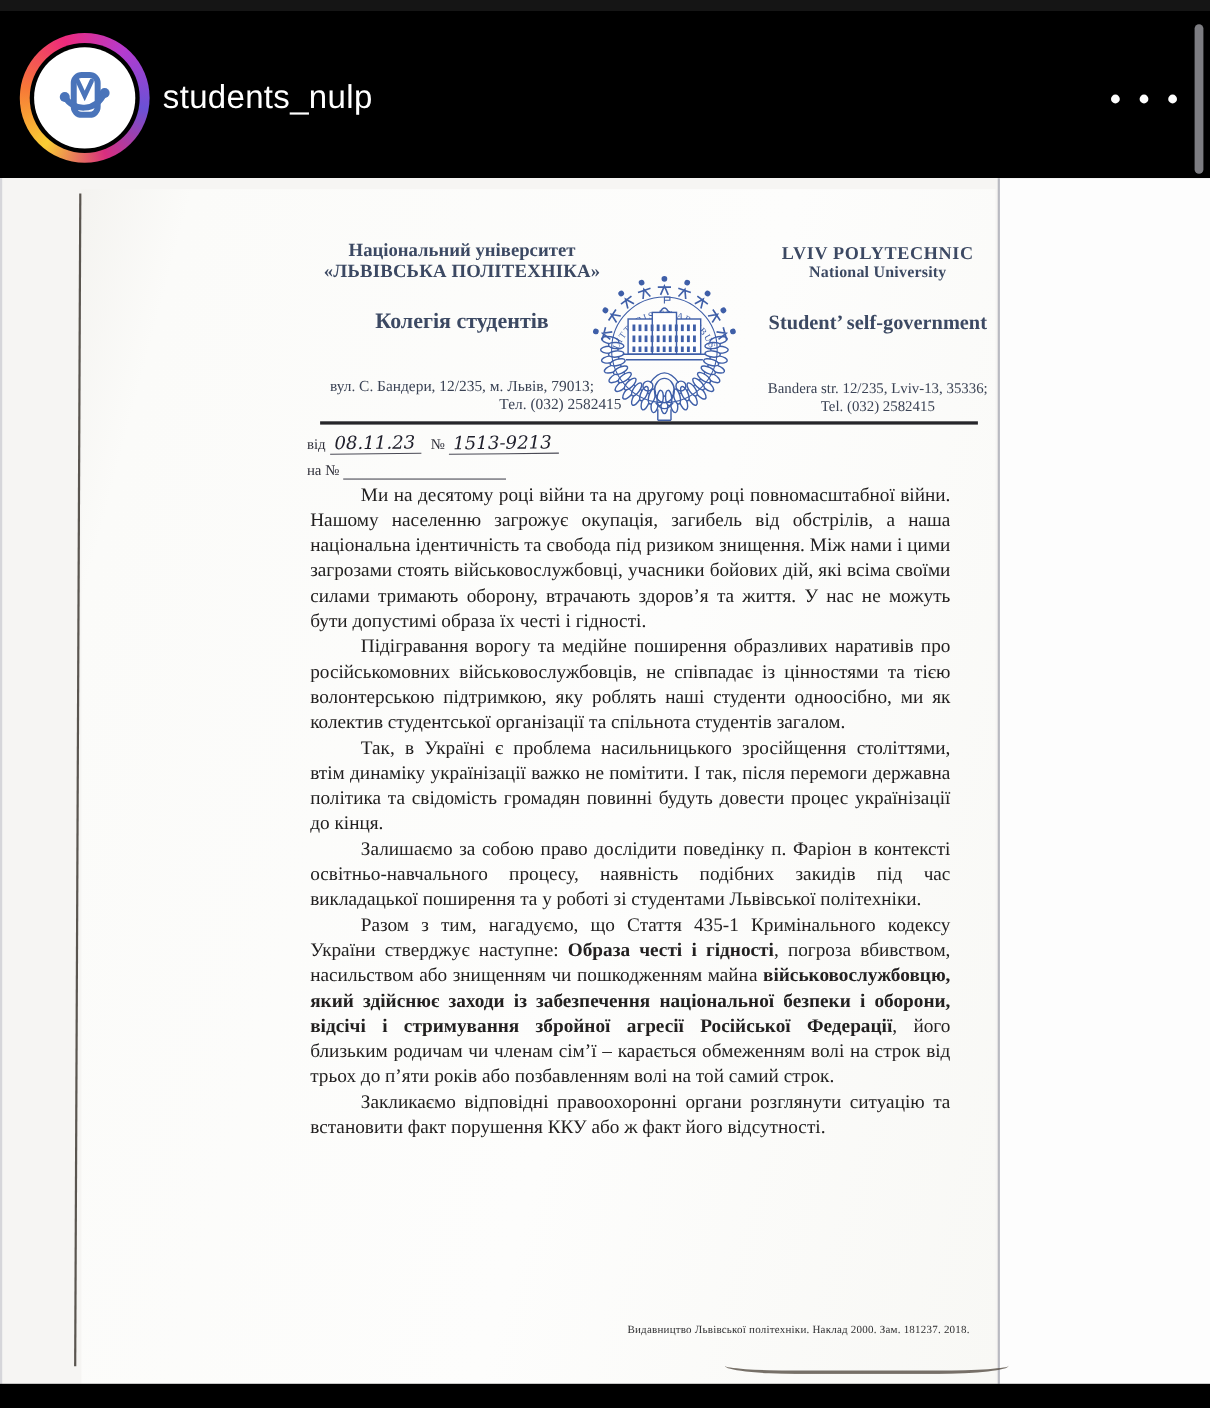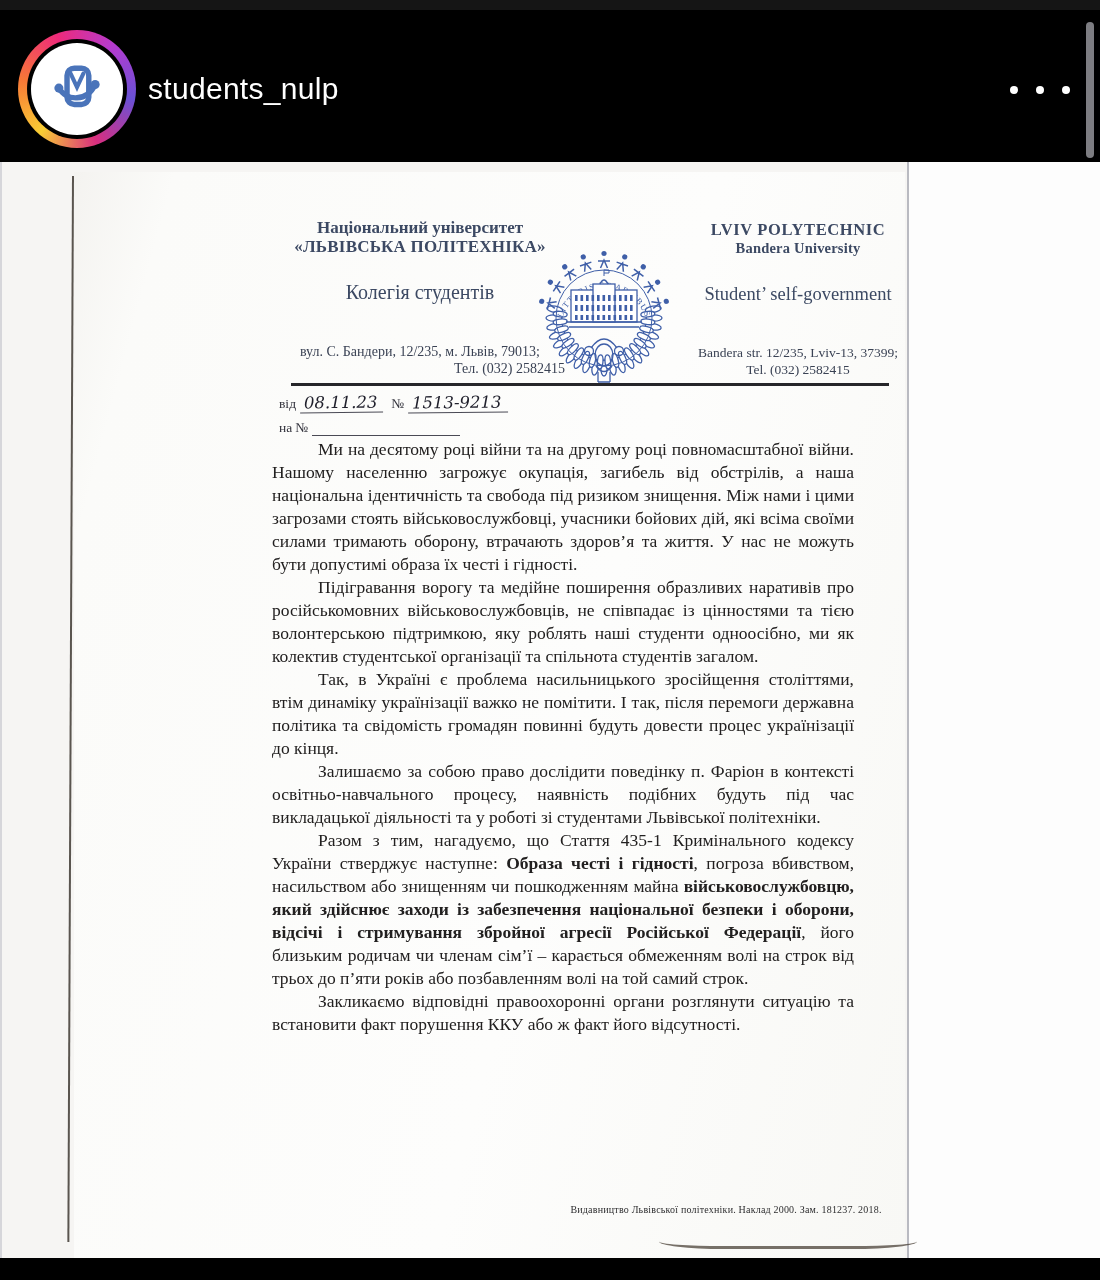--- a/index.html
+++ b/index.html
@@ -31,36 +31,36 @@
        border-bottom:3px solid #4b4238;border-radius:50%/100%;opacity:.75;}
   
   .doc{position:absolute;left:95px;top:162px;width:905px;height:1096px;color:var(--ink);}
   .lh-block{position:absolute;width:290px;text-align:center;color:var(--letterhead);
        font-family:"Liberation Serif",serif;}
   .lh-ua{left:180px;top:52px;}
   .lh-en{left:558px;top:52px;}
   .lh-line{position:absolute;left:0;width:100%;}
   .lh-b1{font-size:17px;font-weight:bold;text-align:center;}
   .lh-b2{font-size:17px;font-weight:bold;letter-spacing:.2px;}
-  .lh-org{font-size:20px;font-weight:normal;}
+  .lh-org{font-size:20px;font-weight:bold;}
   .lh-addr{font-size:14px;color:#3a4254;}
   .lh-en .lh-b1{font-size:16.5px;letter-spacing:.6px;}
   .lh-en .lh-b2{font-size:14.5px;}
   .lh-en .lh-org{font-size:18.5px;}
   .lh-en .lh-addr{font-size:13.5px;}
   .emblem{position:absolute;left:443px;top:70px;width:132px;height:155px;color:var(--blue);}
   .divider{position:absolute;left:196px;top:221px;width:598px;height:3px;background:#26262a;}
   .ref{position:absolute;left:184px;top:231px;font-family:"Liberation Serif",serif;font-size:13.5px;color:#30303a;}
   .ref-row{margin-bottom:7px;}
   .ref .hand{display:inline-block;font-family:"DejaVu Serif",serif;font-style:italic;font-size:16.5px;
        color:#20202c;border-bottom:1.4px solid #4a4a55;padding:0 6px 0 4px;transform:rotate(-.6deg);min-width:64px;}
   .ref .blank{display:inline-block;border-bottom:1.4px solid #4a4a55;min-width:148px;height:14px;vertical-align:bottom;}
   .ref .lbl{margin-right:4px;}
   .ref .no{margin:0 4px 0 8px;}
-  .body-text{position:absolute;left:177px;top:276px;width:582px;
+  .body-text{position:absolute;left:187px;top:276px;width:582px;
        font-family:"Liberation Serif",serif;font-size:17.5px;line-height:23px;color:#222020;
        text-align:justify;text-align-last:left;}
   .body-text p{margin:0;text-indent:46px;}
   .body-text b{font-weight:bold;}
   .sig-row{position:absolute;left:177px;top:958px;width:584px;height:56px;
        font-family:"Liberation Serif",serif;font-size:16.5px;color:#262424;}
   .sig-title{position:absolute;left:0;top:12px;}
   .sig-name{position:absolute;left:408px;top:10px;}
   .sig-mark{position:absolute;left:262px;top:-16px;width:152px;height:42px;color:#2b2b2b;}
   .footer-imprint{position:absolute;left:468px;top:1042px;width:326px;text-align:center;
@@ -254,42 +254,42 @@
           <circle cx="51" cy="119" r="4.5"></circle>
           <circle cx="81" cy="119" r="4.5"></circle>
           <path d="M58 134 Q66 145 74 134"></path>
           <path d="M60 140 L60 150 M72 140 L72 150 M60 150 H72"></path>
         </g>
       </svg>
     </div>
 
     <div class="lh-block lh-en">
       <div class="lh-line lh-b1" style="top:6px;">LVIV POLYTECHNIC</div>
-      <div class="lh-line lh-b2" style="top:26px;">Bandera University</div>
+      <div class="lh-line lh-b2" style="top:26px;">National University</div>
       <div class="lh-line lh-org" style="top:70px;">Student’ self-government</div>
-      <div class="lh-line lh-addr" style="top:131px;">Bandera str. 12/235, Lviv-13, 37399;</div>
+      <div class="lh-line lh-addr" style="top:131px;">Bandera str. 12/235, Lviv-13, 35336;</div>
       <div class="lh-line lh-addr" style="top:148px;">Tel. (032) 2582415</div>
     </div>
 
     <div class="divider"></div>
 
     <div class="ref">
       <div class="ref-row">
         <span class="lbl">від</span><span class="hand">08.11.23</span><span class="no">№</span><span class="hand">1513-9213</span>
       </div>
       <div class="ref-row">
         <span class="lbl">на №</span><span class="blank"></span>
       </div>
     </div>
 
     <div class="body-text">
       <p><span>Ми на десятому році війни та на другому році повномасштабної війни. Нашому населенню загрожує окупація, загибель від обстрілів, а наша національна ідентичність та свобода під ризиком знищення. Між нами і цими загрозами стоять військовослужбовці, учасники бойових дій, які всіма своїми силами тримають оборону, втрачають здоров’я та життя. У нас не можуть бути допустимі образа їх честі і гідності.</span></p>
       <p><span>Підігравання ворогу та медійне поширення образливих наративів про російськомовних військовослужбовців, не співпадає із цінностями та тією волонтерською підтримкою, яку роблять наші студенти одноосібно, ми як колектив студентської організації та спільнота студентів загалом.</span></p>
       <p><span>Так, в Україні є проблема насильницького зросійщення століттями, втім динаміку українізації важко не помітити. І так, після перемоги державна політика та свідомість громадян повинні будуть довести процес українізації до кінця.</span></p>
-      <p><span>Залишаємо за собою право дослідити поведінку п. Фаріон в контексті освітньо-навчального процесу, наявність подібних будуть під час викладацької діяльності та у роботі зі студентами Львівської політехніки.</span></p>
+      <p><span>Залишаємо за собою право дослідити поведінку п. Фаріон в контексті освітньо-навчального процесу, наявність подібних закидів під час викладацької поширення та у роботі зі студентами Львівської політехніки.</span></p>
       <p><span>Разом з тим, нагадуємо, що Стаття 435-1 Кримінального кодексу України стверджує наступне: </span><b>Образа честі і гідності</b><span>, погроза вбивством, насильством або знищенням чи пошкодженням майна </span><b>військовослужбовцю, який здійснює заходи із забезпечення національної безпеки і оборони, відсічі і стримування збройної агресії Російської Федерації</b><span>, його близьким родичам чи членам сім’ї – карається обмеженням волі на строк від трьох до п’яти років або позбавленням волі на той самий строк.</span></p>
       <p><span>Закликаємо відповідні правоохоронні органи розглянути ситуацію та встановити факт порушення ККУ або ж факт його відсутності.</span></p>
     </div>
 
 
     <div class="footer-imprint">Видавництво Львівської політехніки. Наклад 2000. Зам. 181237. 2018.</div>
   </div>
 
   <div class="bottom-bar"></div>
 </div>

